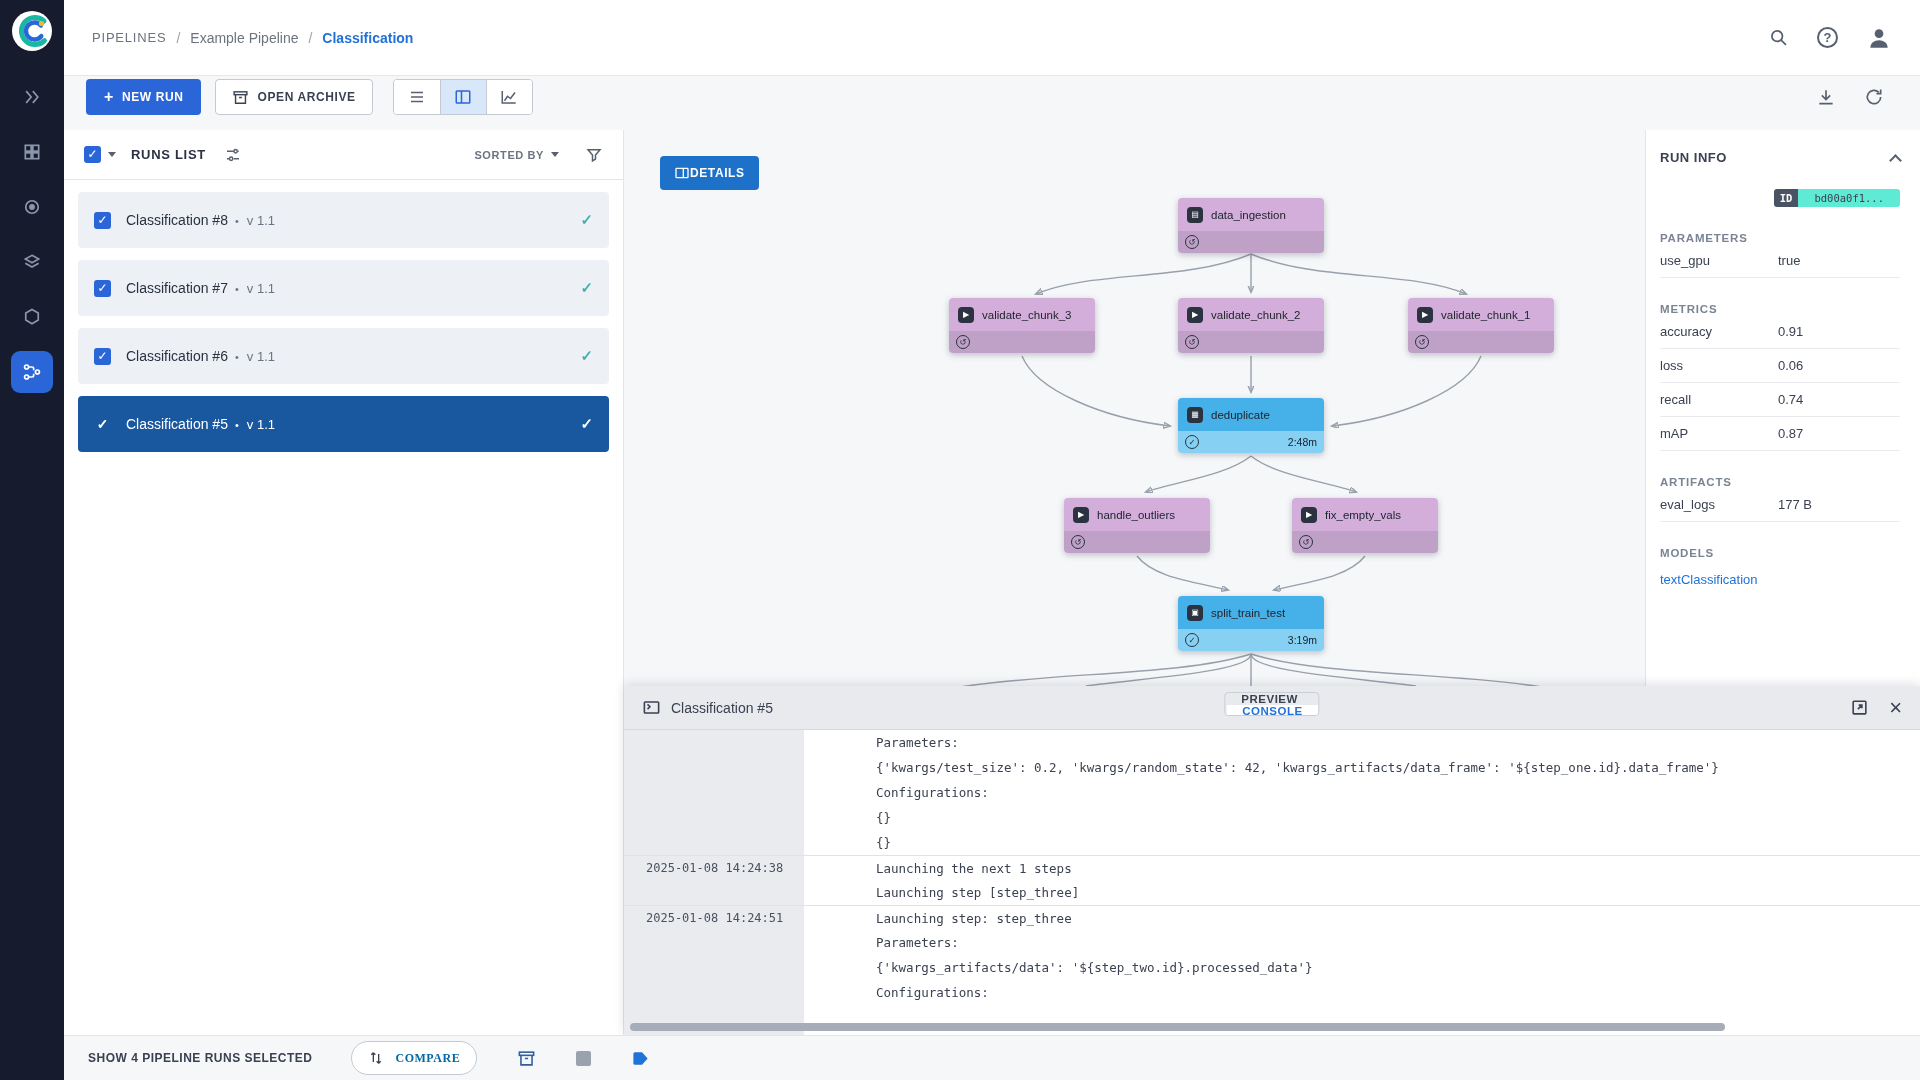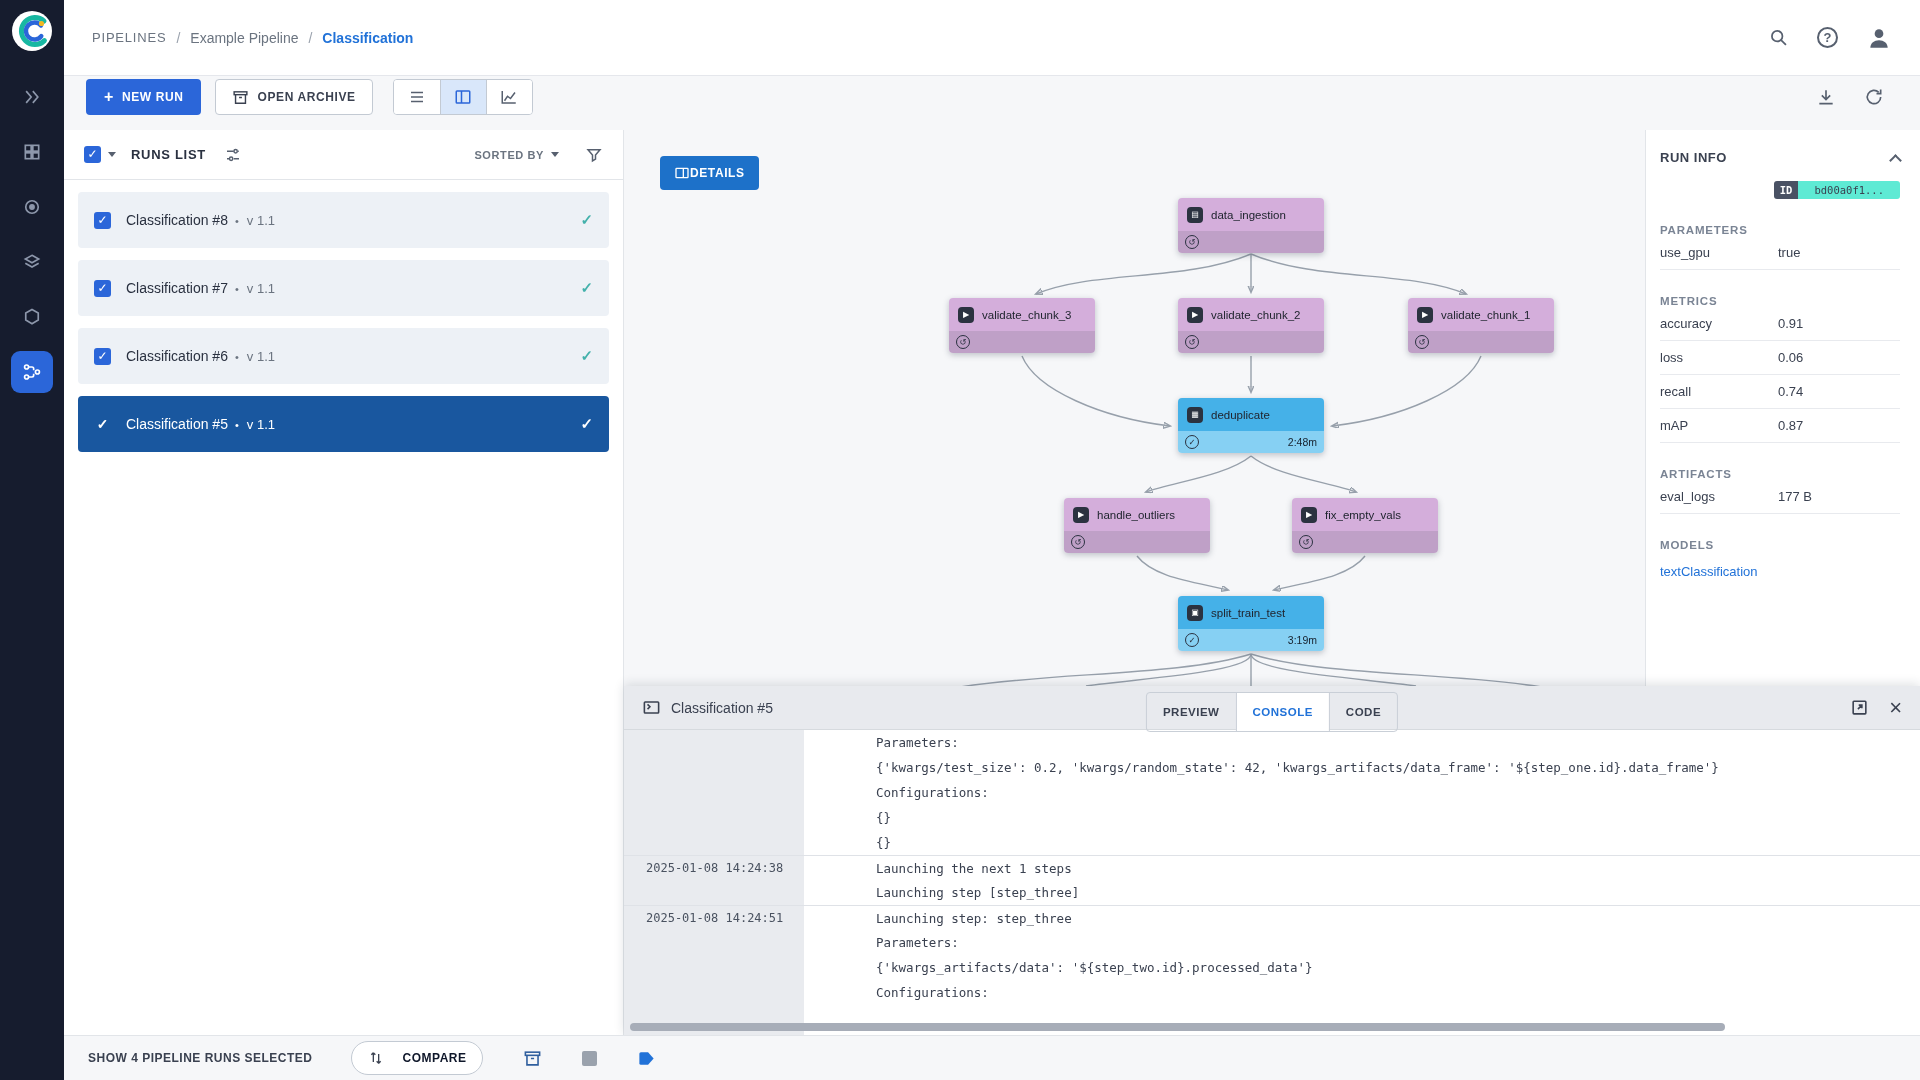--- a/index.html
+++ b/index.html
@@ -99,38 +99,38 @@
   .n0{left:554px;top:68px} .n1{left:325px;top:168px} .n2{left:554px;top:168px} .n3{left:784px;top:168px}
   .n4{left:554px;top:268px} .n5{left:440px;top:368px} .n6{left:668px;top:368px} .n7{left:554px;top:466px}
 
   
   .run-info { position:absolute; left:1645px; top:130px; width:275px; height:556px; background:#fff;
     border-left:1px solid #e2e5e9; padding:20px 20px 0 14px; overflow:hidden; z-index:20; }
   .ri-header { display:flex; align-items:center; justify-content:space-between; }
   .ri-title { font-size:13px; font-weight:bold; letter-spacing:.5px; color:#3a4150; }
   .chev-up { width:9px; height:9px; border-left:2px solid #57606f; border-top:2px solid #57606f;
     transform:rotate(45deg); margin-top:5px; cursor:pointer; }
-  .id-row { display:flex; justify-content:flex-end; margin-top:16px;text-align:center; }
+  .id-row { display:flex; justify-content:flex-end; margin-top:24px;text-align:center; }
   .id-pill { display:flex; font-family:"DejaVu Sans Mono", monospace; font-size:10.5px; cursor:pointer; }
   .id-pill .idk { background:#4a5264; color:#fff; padding:3px 6px; border-radius:3px 0 0 3px; font-weight:bold; }
   .id-pill .idv { background:#5eead4; color:#3a4150; padding:3px 16px; border-radius:0 3px 3px 0; }
   .sec-title { font-size:11.5px; font-weight:bold; letter-spacing:.8px; color:#7a8494; margin-top:25px; }
   .kv { display:flex; height:34px; align-items:center; border-bottom:1px solid #e8eaee;
     font-size:13px; color:#3a4150; }
   .kv .k { width:118px; flex:0 0 118px; }
   .model-link { color:#2172d8; font-size:13px; margin-top:13px; cursor:pointer; }
 
   
   .console { position:absolute; left:624px; top:686px; right:0; height:349px; background:#fff;
     z-index:40; box-shadow:0 -2px 10px rgba(30,40,60,.14); }
   .console-header { height:44px; background:#e8eaee; border-bottom:1px solid #d6dade;
     display:flex; align-items:center; padding:0 18px; position:relative; }
   .console-title { font-size:14px; color:#3a4150; margin-left:10px; }
   .console-tabs { position:absolute; left:50%; top:6px; transform:translateX(-50%); display:flex;
-    height:40px; border:1px solid #c9cfd7; border-radius:4px; overflow:hidden; background:transparent; }
+    height:24px; border:1px solid #c9cfd7; border-radius:4px; overflow:hidden; background:transparent;flex-direction:column; }
   .ctab { padding:0 16px; font-size:11.5px; font-weight:bold; letter-spacing:.5px; color:#3a4150;
     background:transparent; border:none; display:flex; align-items:center; cursor:pointer; font-family:inherit; }
   .ctab + .ctab { border-left:1px solid #c9cfd7; }
   .ctab.active { background:#fff; color:#2172d8; }
   .console-actions { margin-left:auto; display:flex; align-items:center; gap:20px; }
   .close-x { font-size:22px; color:#3a4150; cursor:pointer; line-height:1; }
   .console-body { height:305px; overflow:hidden; position:relative;
     font-family:"DejaVu Sans Mono", monospace; font-size:12.5px; color:#3a4150; }
   .console-body::before { content:""; position:absolute; left:0; top:0; width:180px; height:100%;
     background:#e9ebef; }
@@ -139,22 +139,22 @@
   .c-time { width:180px; flex:0 0 180px; padding-left:22px; color:#4a5260; font-size:12px; position:relative; }
   .c-text { padding-left:24px; white-space:pre; }
   .h-scroll { position:absolute; left:6px; bottom:4px; width:1095px; height:8px; border-radius:4px;
     background:#a7adb8; cursor:pointer; }
 
   
   .footer { position:absolute; left:64px; top:1035px; right:0; height:45px; background:#f6f7f9;
     border-top:1px solid #e2e5e9; display:flex; align-items:center; padding:0 24px; z-index:45; }
   .footer-text { font-size:12px; font-weight:bold; letter-spacing:.5px; color:#3a4150; }
   .btn-compare { margin-left:38px; background:#fff; border:1px solid #c3cad3; border-radius:17px;
-    height:34px; padding:0 16px; display:flex; align-items:center; gap:19px; font-size:12px;
-    font-weight:bold; letter-spacing:.5px; color:#0f172a; cursor:pointer; font-family:Liberation Sans, sans-serif; }
+    height:34px; padding:0 16px; display:flex; align-items:center; gap:12px; font-size:12px;
+    font-weight:bold; letter-spacing:.5px; color:#0369a1; cursor:pointer; font-family:Liberation Serif, serif; }
   .foot-ic { margin-left:40px; cursor:pointer; display:flex; align-items:center; }
   .gray-square { width:15px; height:15px; background:#9aa2ad; border-radius:2px; }
 </style>
 </head>
 <body>
 
 <aside class="sidebar">
   <div class="logo">
     <svg viewBox="0 0 42 42" width="42" height="42">
       <circle cx="21" cy="21" r="20" fill="#ffffff"></circle>

